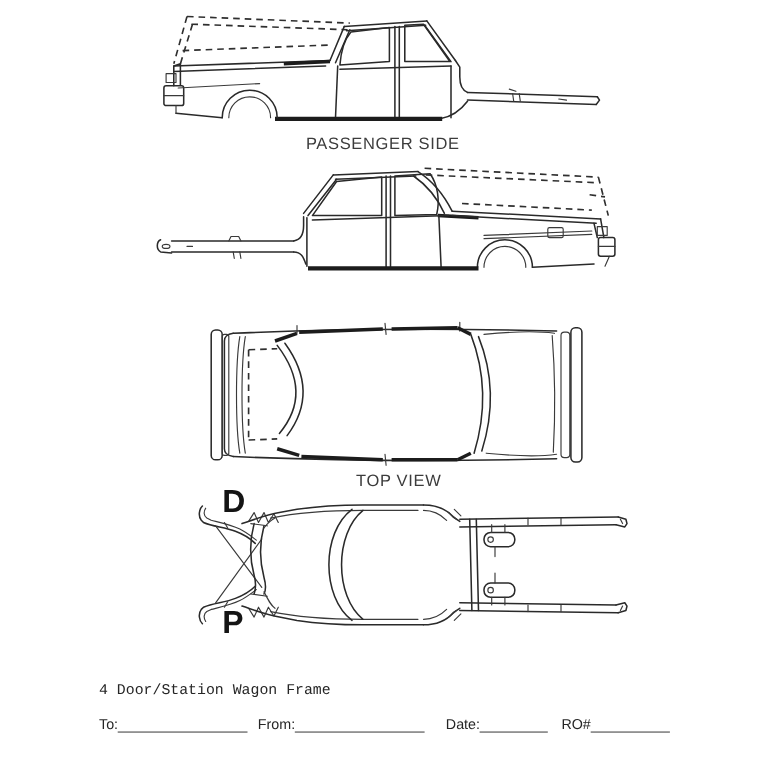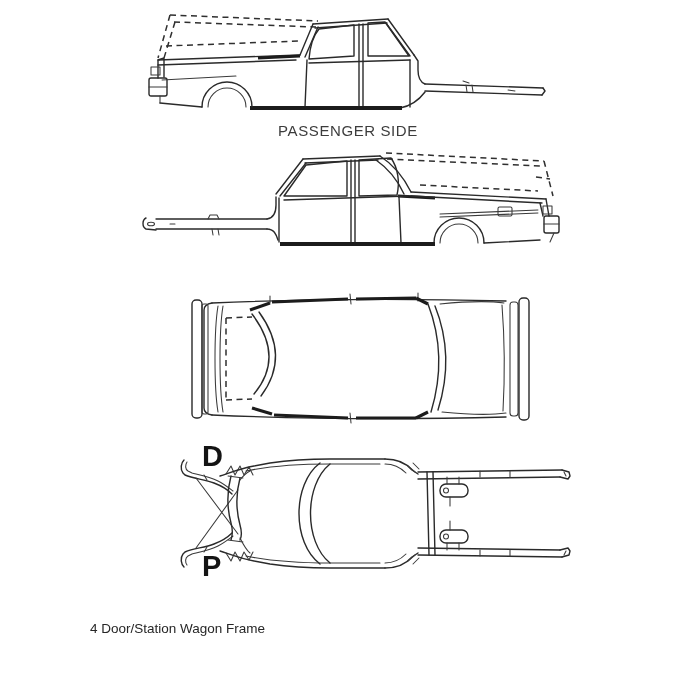--- a/index.html
+++ b/index.html
@@ -15,21 +15,21 @@
   svg .med{fill:none;stroke:#1c1c1c;stroke-width:3.2;stroke-linecap:butt;}
   svg .dash{fill:none;stroke:#2f2f2f;stroke-width:1.5;stroke-dasharray:6 4.5;stroke-linecap:butt;}
   .view-label{
     position:absolute;text-align:center;font-size:15px;letter-spacing:0.6px;
     color:#3c3c3c;font-weight:400;
   }
   .marker{
     position:absolute;font-size:29px;font-weight:700;color:#141414;line-height:1;
   }
   .doc-title{
-    position:absolute;font-size:13.5px;color:#262626;
+    position:absolute;font-size:13.5px;color:#262626;font-family:Liberation Mono, monospace;
   }
   .form-row{
     position:absolute;display:flex;align-items:flex-end;font-size:13px;color:#262626;
   }
   .form-row .lbl{white-space:pre;}
   .blank{
     display:inline-block;height:15px;border-bottom:1.5px solid #4a4a4a;
   }
   .gap8{width:9px;} .gap18{width:19px;} .gap12{width:12px;}
 </style>
@@ -175,20 +175,21 @@
       <path class="ln" d="M245,16 Q265,66 248,120"></path>
 
       <path class="thin" d="M250,14 C280,11 300,11 314,13"></path>
       <path class="thin" d="M252,122 C282,125 302,125 316,123"></path>
       <path class="thin" d="M312,15 Q316,67 313,121"></path>
 
       <rect class="thin" x="320" y="12" width="8" height="114" rx="3"></rect>
       <rect class="ln" x="329" y="8" width="10" height="122" rx="4"></rect>
     </svg>
   </div>
+  <div class="view-label" style="left:190px;top:429px;width:345px;">TOP VIEW</div>
 
   <div class="abs" style="left:180px;top:446px;">
     <svg width="392" height="135" viewBox="0 0 392 135">
 
       <path class="ln" d="M4,14 C1,17 0,23 3,27 L5,29 C14,33 24,33 34,37 C42,40 48,44 52,48"></path>
       <path class="thin" d="M7,16 C5,19 5,23 8,25 L12,27 C20,29 30,31 38,35 C44,38 49,42 53,45"></path>
       <path class="thin" d="M24,29 l3,5"></path>
       <path class="ln" d="M4,121 C1,118 0,112 3,108 L5,106 C14,102 24,102 34,98 C42,95 48,91 52,87"></path>
       <path class="thin" d="M7,119 C5,116 5,112 8,110 L12,108 C20,106 30,104 38,100 C44,97 49,93 53,90"></path>
       <path class="thin" d="M24,106 l3,-5"></path>
@@ -238,14 +239,27 @@
       <path class="thin" d="M384,26 l2,4"></path>
       <path class="ln" d="M382,111 L389,109 L390,105 L388,102 L380,104"></path>
       <path class="thin" d="M384,109 l2,-4"></path>
     </svg>
   </div>
   <div class="marker" style="left:202px;top:442px;">D</div>
   <div class="marker" style="left:202px;top:552px;">P</div>
 
   <div class="doc-title" style="left:90px;top:621px;">4 Door/Station Wagon Frame</div>
 
+  <div class="form-row" style="left:90px;top:650px;">
+    <span class="lbl">To:</span>
+      <span class="blank" style="width:118px;"></span>
+      <span class="gap8"></span>
+    <span class="lbl">From:</span>
+      <span class="blank" style="width:118px;"></span>
+      <span class="gap18"></span>
+    <span class="lbl">Date:</span>
+      <span class="blank" style="width:62px;"></span>
+      <span class="gap12"></span>
+    <span class="lbl">RO#</span>
+      <span class="blank" style="width:72px;"></span>
+  </div>
 
 </div>
 
 </body></html>

